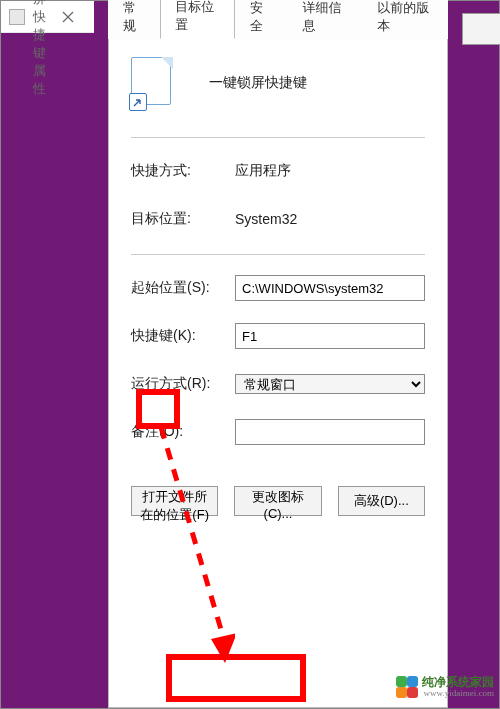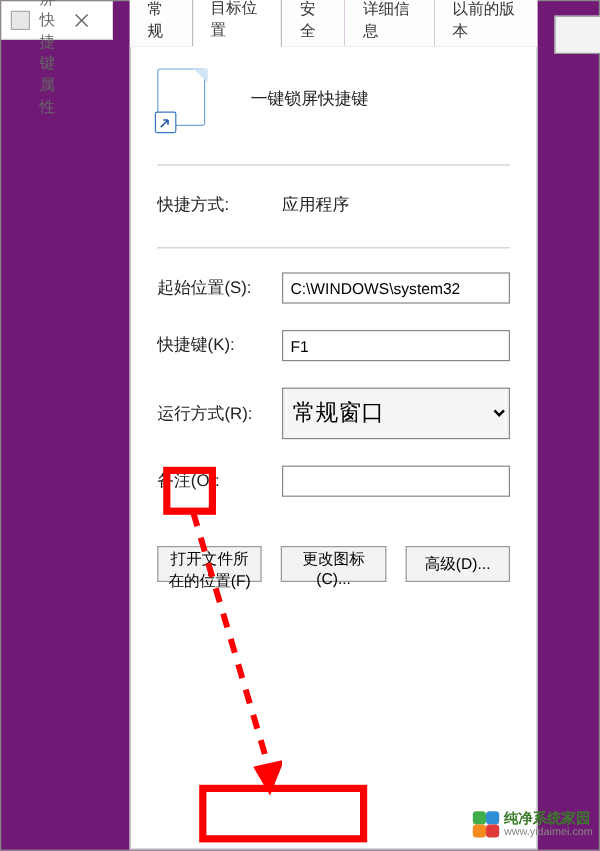--- a/index.html
+++ b/index.html
@@ -144,24 +144,24 @@
     flex: 1;
     height: 26px;
     border: 1px solid #888;
     padding: 0 6px;
     font-size: 13px;
     font-family: inherit;
     background: #fff;
   }
   .field select {
     flex: 1;
-    height: 43px;
+    height: 20px;
     border: 1px solid #888;
     padding: 0 4px;
-    font-size: 19px;
+    font-size: 13px;
     font-family: inherit;
     background: #f5f5f5;
   }
   .btnrow {
     display: flex;
     gap: 16px;
     margin-top: 19px;
   }
   .btnrow button {
     flex: 1;
@@ -217,21 +217,21 @@
     font-size: 12px;
     color: #4d7d32;
   }
   .watermark .logo {
     width: 22px; height: 22px;
     position: relative;
   }
   .watermark .petal {
     position: absolute; width: 11px; height: 11px; border-radius: 3px;
   }
-  .watermark .wtext { line-height: 1.1; }
+  .watermark .wtext { line-height: 1.1; font-family: Liberation Serif, serif; }
   .watermark .cn { color: #3a7a2a; font-weight: 600; font-size: 12px; }
   .watermark .url { color: #888; font-size: 9px; text-align: right; }
 </style>
 </head>
 <body>
 
 <div class="window">
   <div class="titlebar">
     <div class="app-icon"></div>
     <div class="title">一键锁屏快捷键 属性</div>
@@ -265,20 +265,24 @@
         <div class="shortcut-name">一键锁屏快捷键</div>
       </div>
 
       <hr class="hr">
 
       <div class="field">
         <div class="label">快捷方式:</div>
         <div class="value">应用程序</div>
       </div>
 
+      <div class="field">
+        <div class="label">目标位置:</div>
+        <div class="value">System32</div>
+      </div>
 
 
       <hr class="hr">
 
       <div class="field">
         <div class="label">起始位置(S):</div>
         <input type="text" value="C:\WINDOWS\system32" style="">
       </div>
 
       <div class="field">

